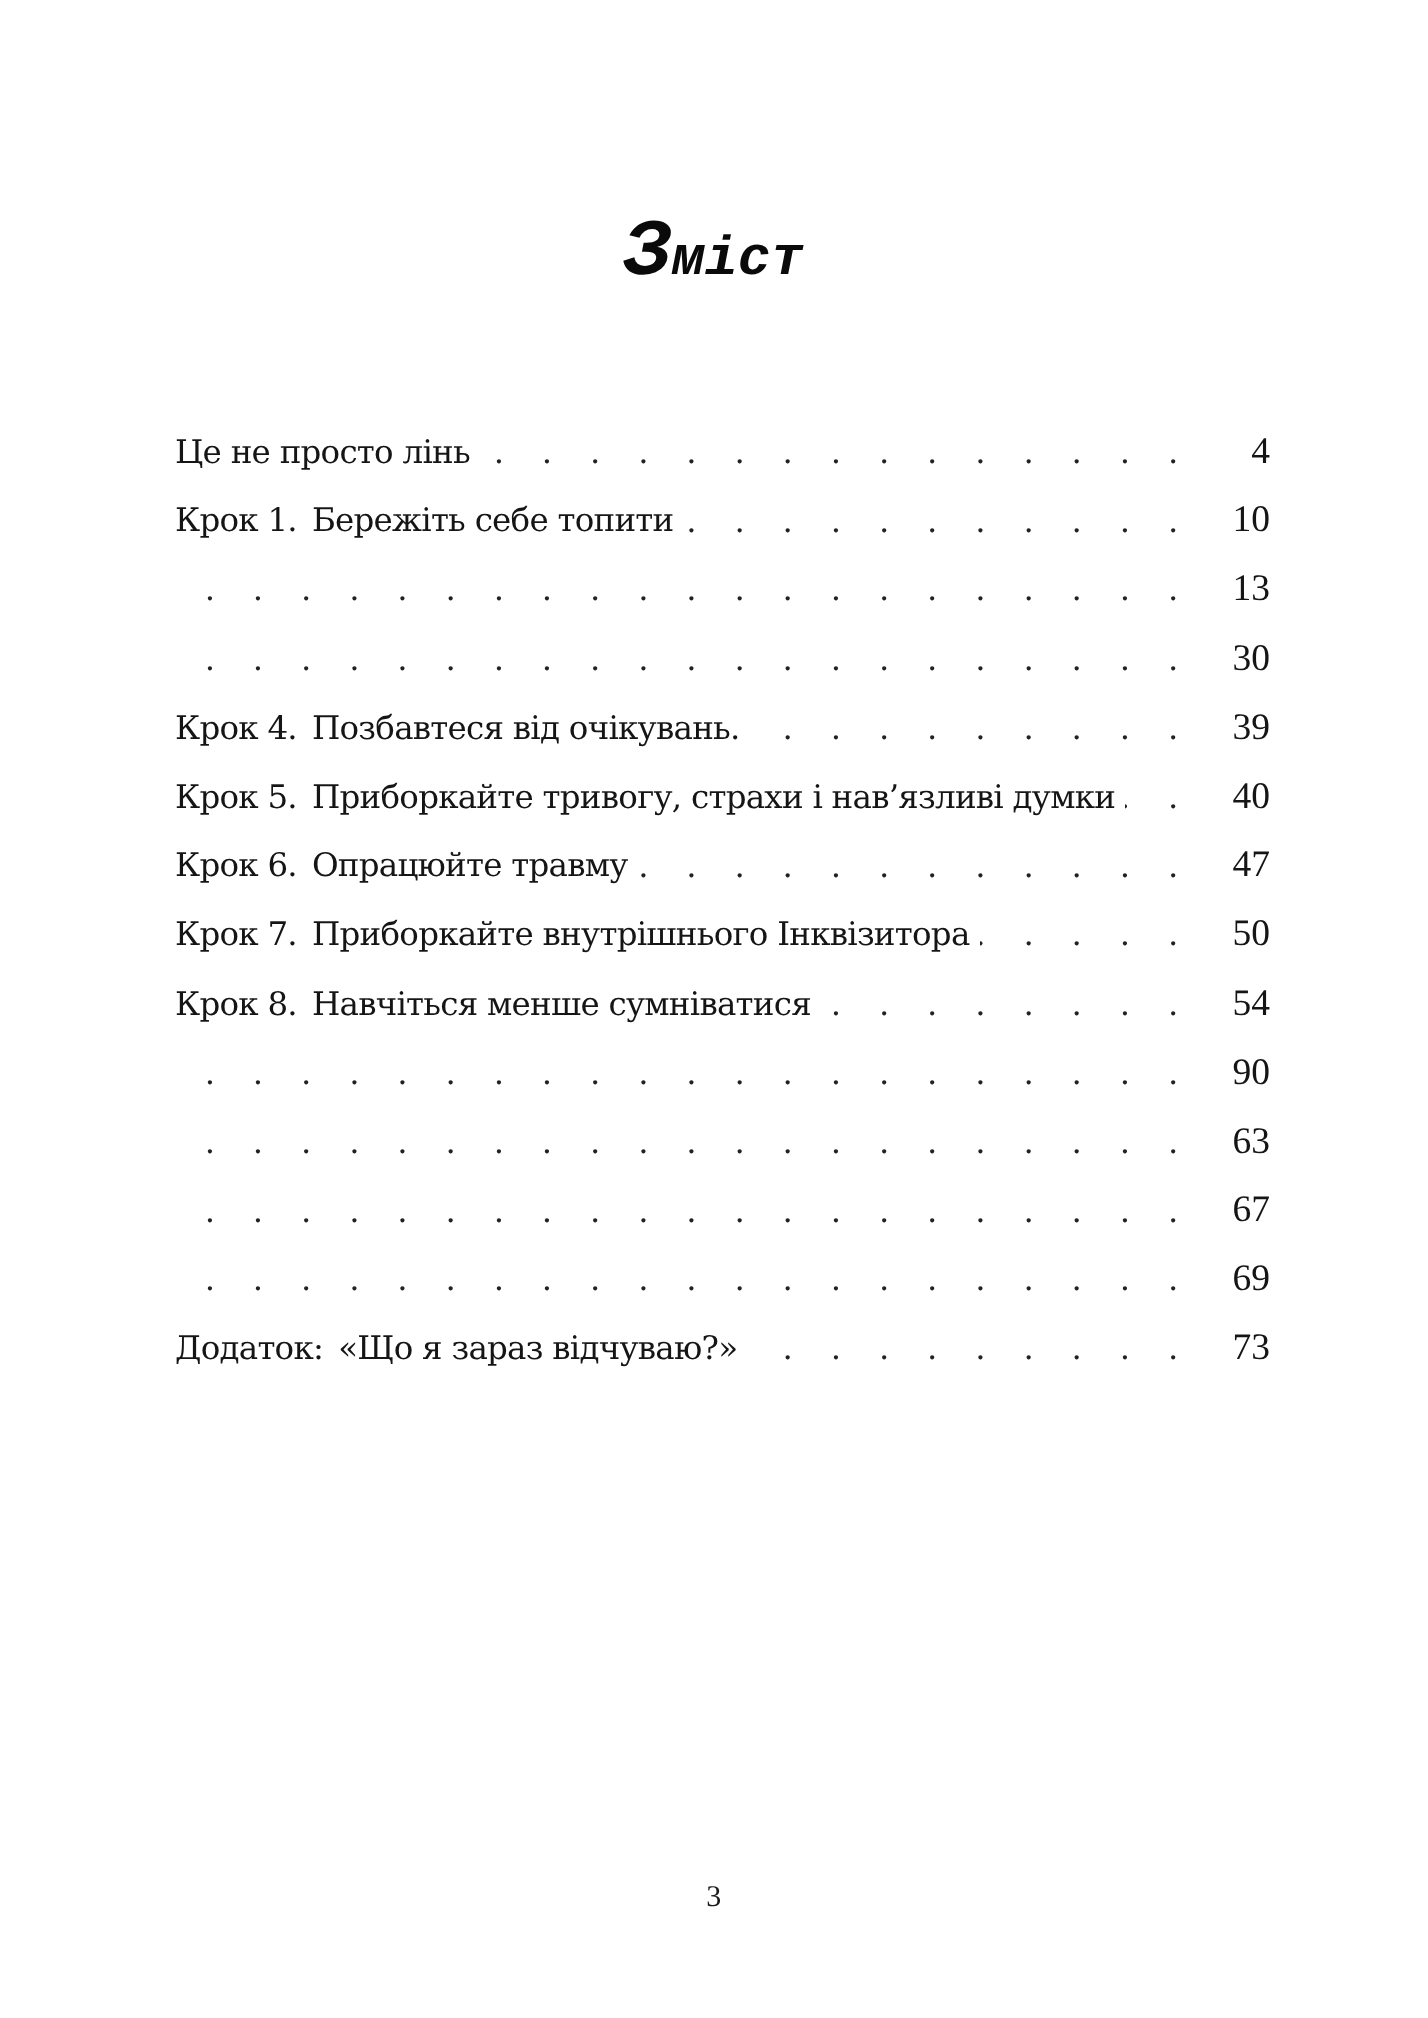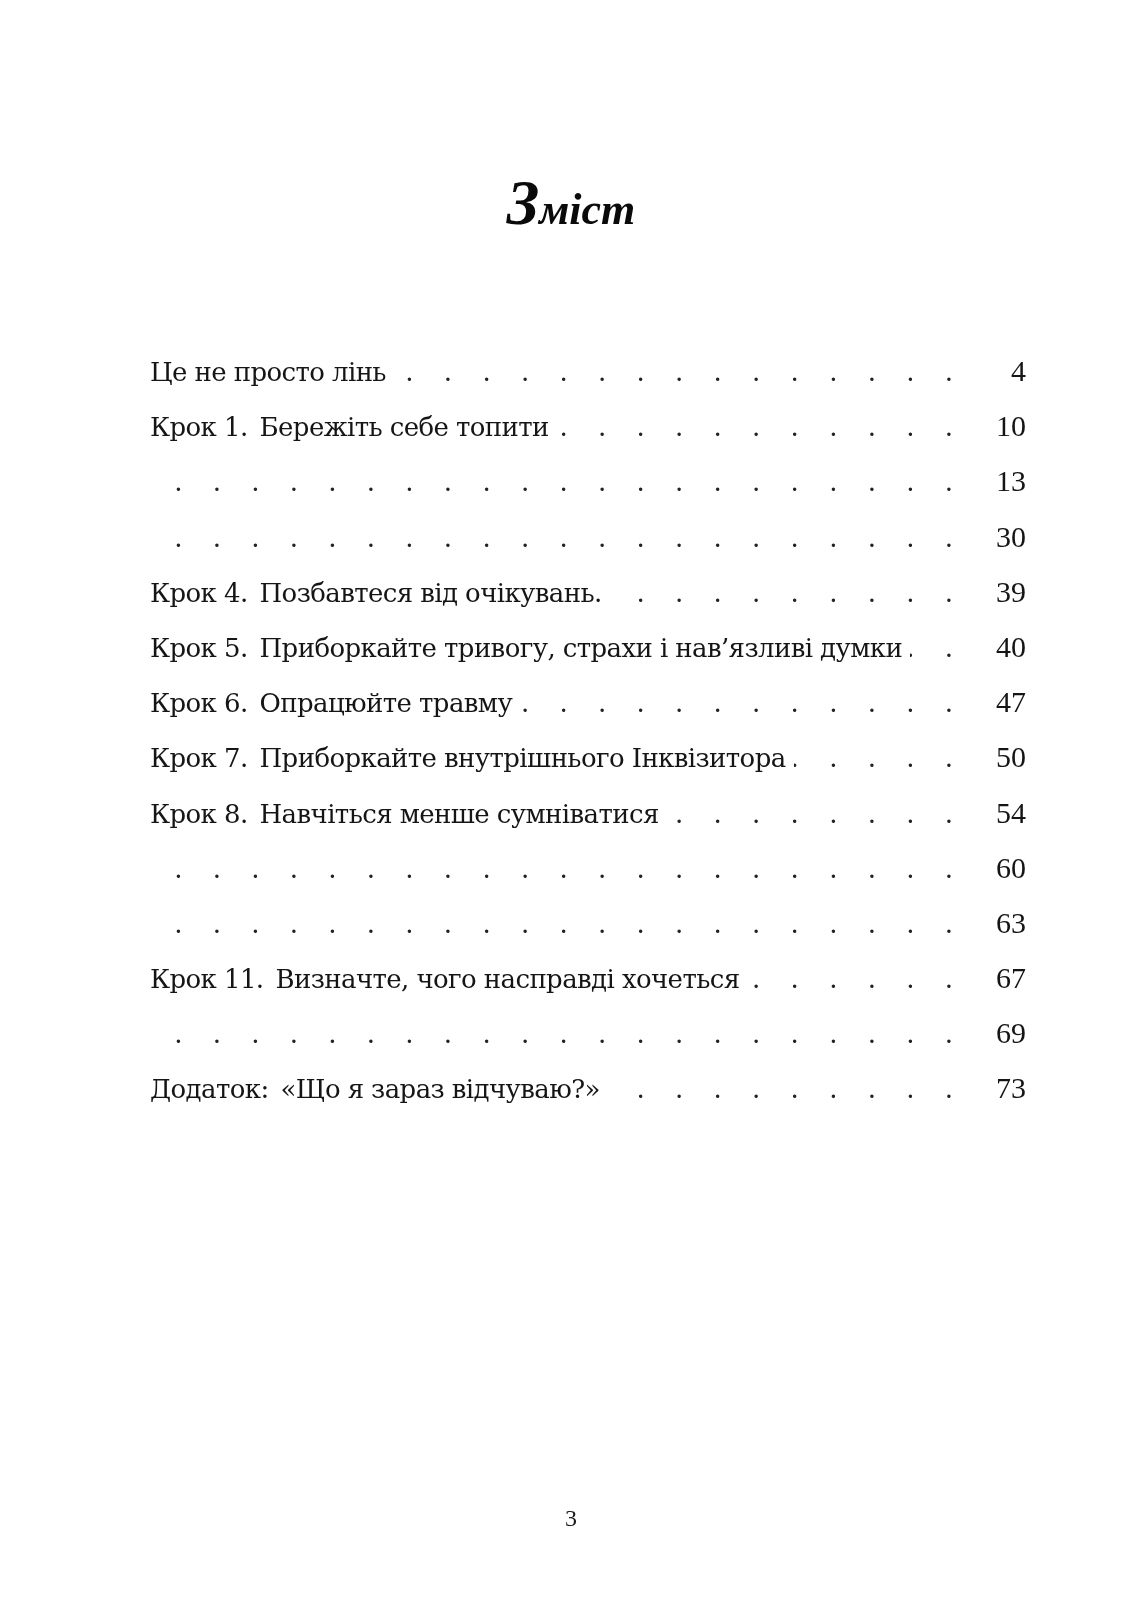--- a/index.html
+++ b/index.html
@@ -21,38 +21,38 @@
       width: 1142px;
       height: 1614px;
       background: #ffffff;
     }
     .title {
       position: absolute;
       top: 150px;
       left: 0;
       width: 1142px;
       text-align: center;
-      font-family: Liberation Serif, serif;
+      font-family: Liberation Mono, monospace;
       font-style: italic;
       font-weight: bold;
       color: #0a0a0a;
       line-height: 1;
     }
     .title .cap {
       font-size: 64px;
     }
     .title .rest {
       font-size: 44px;
     }
     .toc {
       position: absolute;
       top: 338px;
       left: 134px;
       width: 876px;
-      margin: 16px;
+      margin: 6px;
       padding: 0;
       list-style: none;
     }
     .toc-row {
       display: flex;
       align-items: baseline;
       height: 55.2px;
       font-family: "DejaVu Serif", "Liberation Serif", serif;
       font-size: 26px;
       color: #151515;
@@ -139,28 +139,27 @@
       <span class="toc-leader">. . . . . . . . . . . . . . . . . . . . . . . . . . . . . . . . . . . . . . . . . . . . . . . . . . . . . . . . . . . . . . . . . . . .</span>
       <span class="toc-page">50</span>
     </li>
     <li class="toc-row">
       <span class="toc-label"><span class="toc-step">Крок 8.</span><span>Навчіться менше сумніватися</span></span>
       <span class="toc-leader">. . . . . . . . . . . . . . . . . . . . . . . . . . . . . . . . . . . . . . . . . . . . . . . . . . . . . . . . . . . . . . . . . . . .</span>
       <span class="toc-page">54</span>
     </li>
     <li class="toc-row">
       <span class="toc-leader">. . . . . . . . . . . . . . . . . . . . . . . . . . . . . . . . . . . . . . . . . . . . . . . . . . . . . . . . . . . . . . . . . . . .</span>
-      <span class="toc-page">60</span>
+      <span class="toc-page">90</span>
     </li>
     <li class="toc-row">
       <span class="toc-leader">. . . . . . . . . . . . . . . . . . . . . . . . . . . . . . . . . . . . . . . . . . . . . . . . . . . . . . . . . . . . . . . . . . . .</span>
       <span class="toc-page">63</span>
     </li>
     <li class="toc-row">
-      <span class="toc-label"><span class="toc-step">Крок 11.</span><span>Визначте, чого насправді хочеться</span></span>
       <span class="toc-leader">. . . . . . . . . . . . . . . . . . . . . . . . . . . . . . . . . . . . . . . . . . . . . . . . . . . . . . . . . . . . . . . . . . . .</span>
       <span class="toc-page">67</span>
     </li>
     <li class="toc-row">
       <span class="toc-leader">. . . . . . . . . . . . . . . . . . . . . . . . . . . . . . . . . . . . . . . . . . . . . . . . . . . . . . . . . . . . . . . . . . . .</span>
       <span class="toc-page">69</span>
     </li>
     <li class="toc-row">
       <span class="toc-label"><span class="toc-step">Додаток:</span><span>«Що я зараз відчуваю?»</span></span>
       <span class="toc-leader">. . . . . . . . . . . . . . . . . . . . . . . . . . . . . . . . . . . . . . . . . . . . . . . . . . . . . . . . . . . . . . . . . . . .</span>

